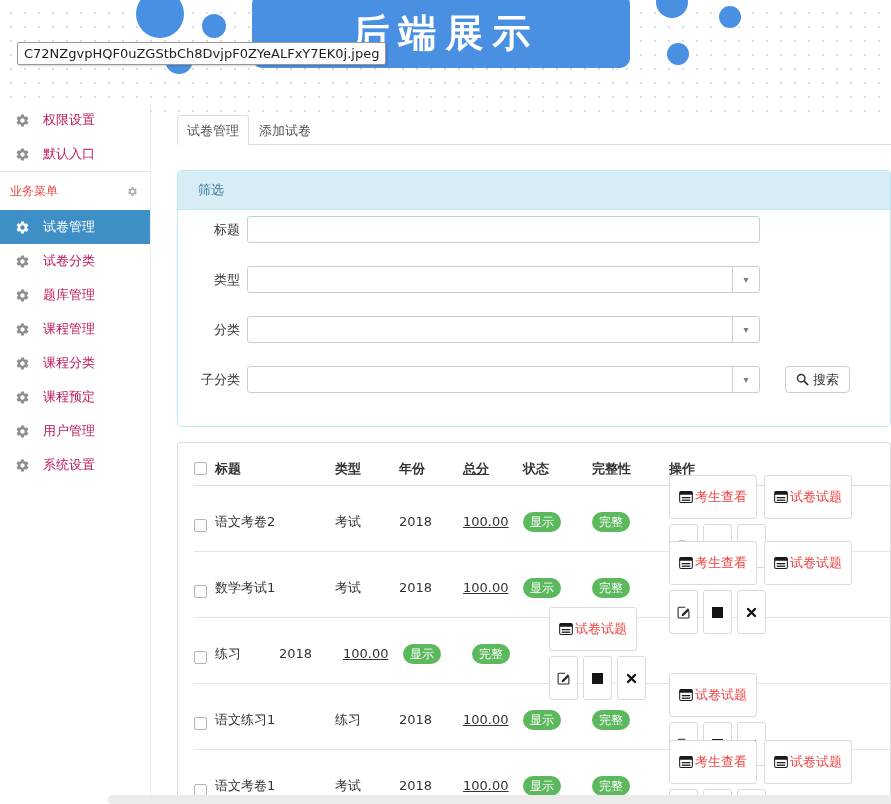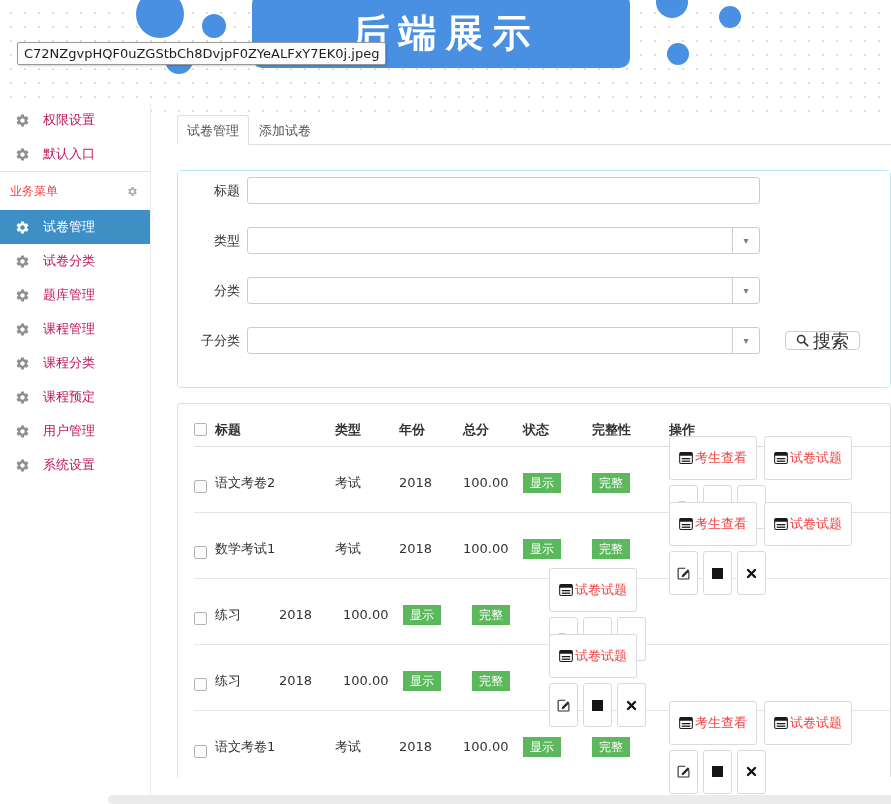--- a/index.html
+++ b/index.html
@@ -76,50 +76,50 @@
   .f-input {
     margin-left:7px; width:513px; height:27px; background:#fff;
     border:1px solid #ccc; border-radius:3px; position:relative; cursor:text;
   }
   .f-input .caret-box {
     position:absolute; right:0; top:0; width:27px; height:100%;
     border-left:1px solid #ccc; display:flex; align-items:center; justify-content:center;
     color:#7c7c7c; font-size:10px; cursor:pointer;
   }
   .btn-search {
-    margin-left:25px; height:19px; padding:0 10px; background:#fff;
-    border:1px solid #ccc; border-radius:4px; font-size:18px; color:#333;
+    margin-left:25px; height:27px; padding:0 10px; background:#fff;
+    border:1px solid #ccc; border-radius:4px; font-size:13px; color:#333;
     display:inline-flex; align-items:center; gap:4px; cursor:pointer;
     font-family:inherit;
   }
   
   .panel-table {
     margin-top:15px; border:1px solid #ddd; border-bottom:none;
     border-radius:4px 4px 0 0; padding:9px 0 0 16px; background:#fff; min-height:364px;
   }
   .t-head { display:flex; align-items:center; height:34px; border-bottom:1px solid #ddd; font-weight:bold; }
   .t-row { display:flex; align-items:center; border-bottom:1px solid #e4e4e4; height:66px; padding-top:6px; }
   .t-rows .t-row:last-child { border-bottom:none; }
   .cell { flex:none; line-height:28px; }
   .c-cb { width:21px; padding-top:8px; line-height:normal; }
   .t-head .c-cb { padding-top:0; }
   .c-title { width:120px; }
   .c-type { width:64px; }
   .c-year { width:64px; }
-  .c-score { width:60px; }
+  .c-score { width:60px;text-decoration:underline; }
   .c-status { width:69px; }
   .c-integrity { width:77px; }
   .c-ops { flex:1; }
   .checkbox {
     width:13px; height:13px; border:1px solid #b3b3b3; border-radius:2px;
     background:#fcfcfc; cursor:pointer;
   }
   .badge-g {
     display:inline-block; background:var(--badge_green,#5cb85c); color:#fff;
-    font-size:12px; line-height:14px; padding:3px 7px; border-radius:0; margin-top:4px;
+    font-size:12px; line-height:14px; padding:3px 7px; border-radius:10px; margin-top:4px;
   }
   .ops-line { display:flex; gap:7px; }
   .ops-line2 { display:flex; gap:5px; margin-top:5px; }
   .btn {
     background:#fff; border:1px solid #dadada; border-radius:3px;
     height:44px; padding:0 9px; font-size:13px; color:#ef4444; font-family:inherit;
     display:inline-flex; align-items:center; gap:2px; cursor:pointer;
   }
   .btn-sq { width:29px; padding:0; justify-content:center; }
   .sq-black { width:11px; height:11px; background:#151515; display:inline-block; }
@@ -234,20 +234,21 @@
 </div>
 
 <div class="main">
 
   <div class="tabs">
     <div class="tab active">试卷管理</div>
     <div class="tab">添加试卷</div>
   </div>
 
   <div class="panel-filter">
+    <div class="panel-filter-head">筛选</div>
     <div class="panel-filter-body">
       <div class="f-row">
         <div class="f-label">标题</div>
         <div class="f-input"></div>
       </div>
       <div class="f-row">
         <div class="f-label">类型</div>
         <div class="f-input">
           <div class="caret-box">▾</div>
         </div>
@@ -428,20 +429,21 @@
                 </svg>
               </button>
             </div>
           </div>
         </div>
 
         <div class="t-row">
           <div class="cell c-cb">
             <div class="checkbox"></div>
           </div>
+          <div class="cell c-title">语文练习1</div>
           <div class="cell c-type">练习</div>
           <div class="cell c-year">2018</div>
           <div class="cell c-score">100.00</div>
           <div class="cell c-status"><span class="badge-g">显示</span></div>
           <div class="cell c-integrity"><span class="badge-g">完整</span></div>
           <div class="cell c-ops">
             <div class="ops-line">
 
               <button class="btn">
                 <svg viewBox="0 0 16 14" width="14" height="12">

